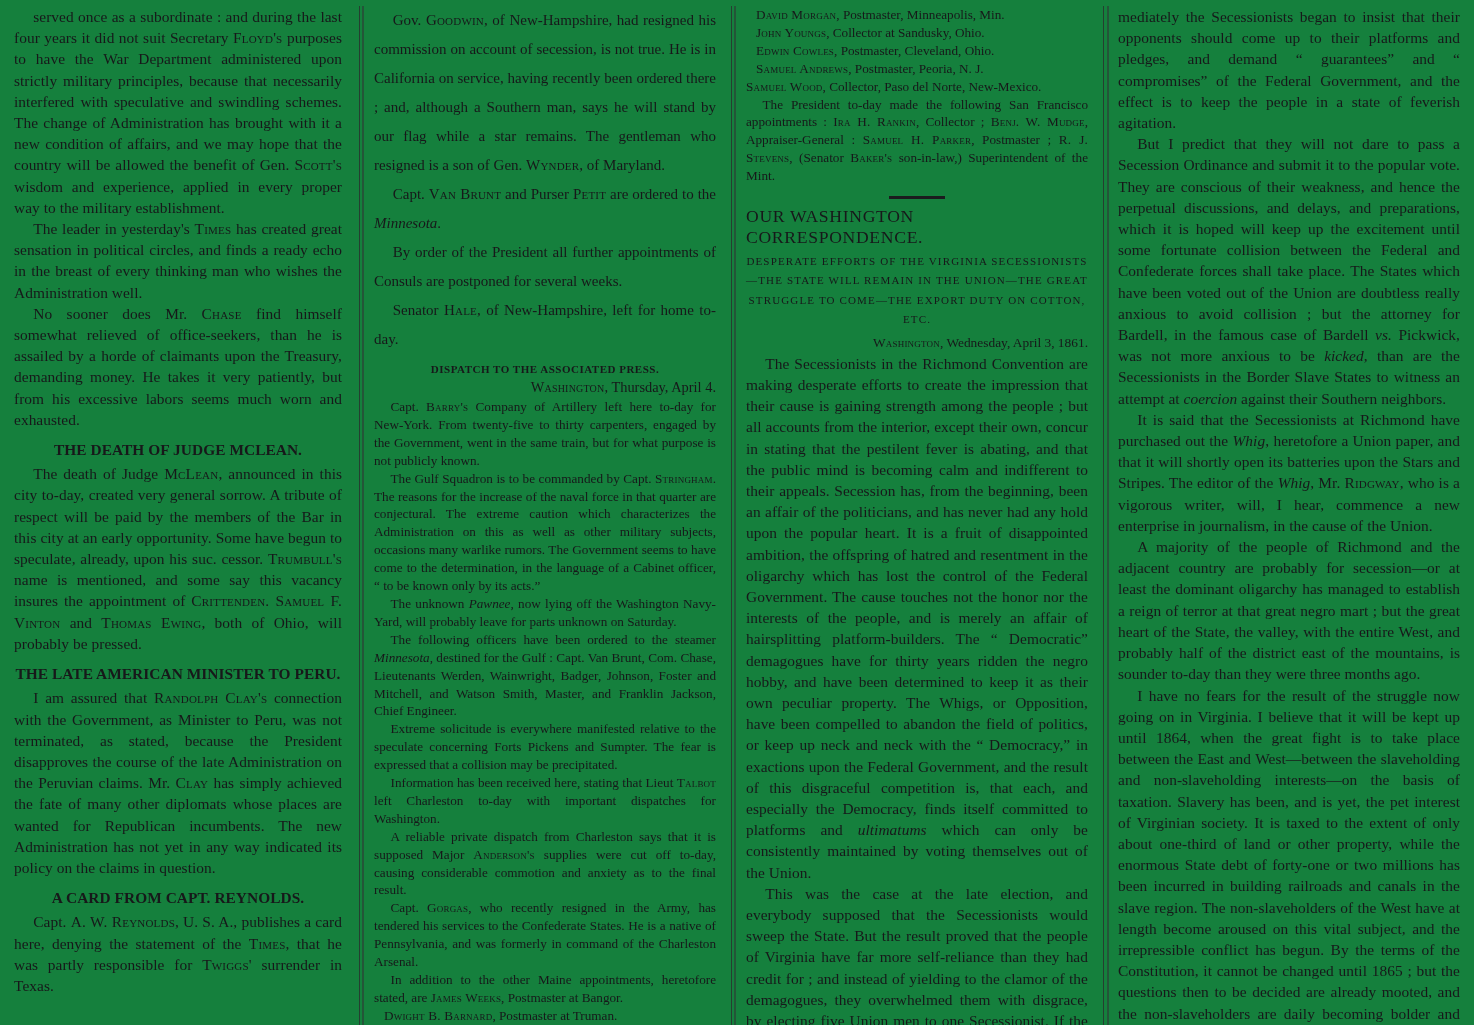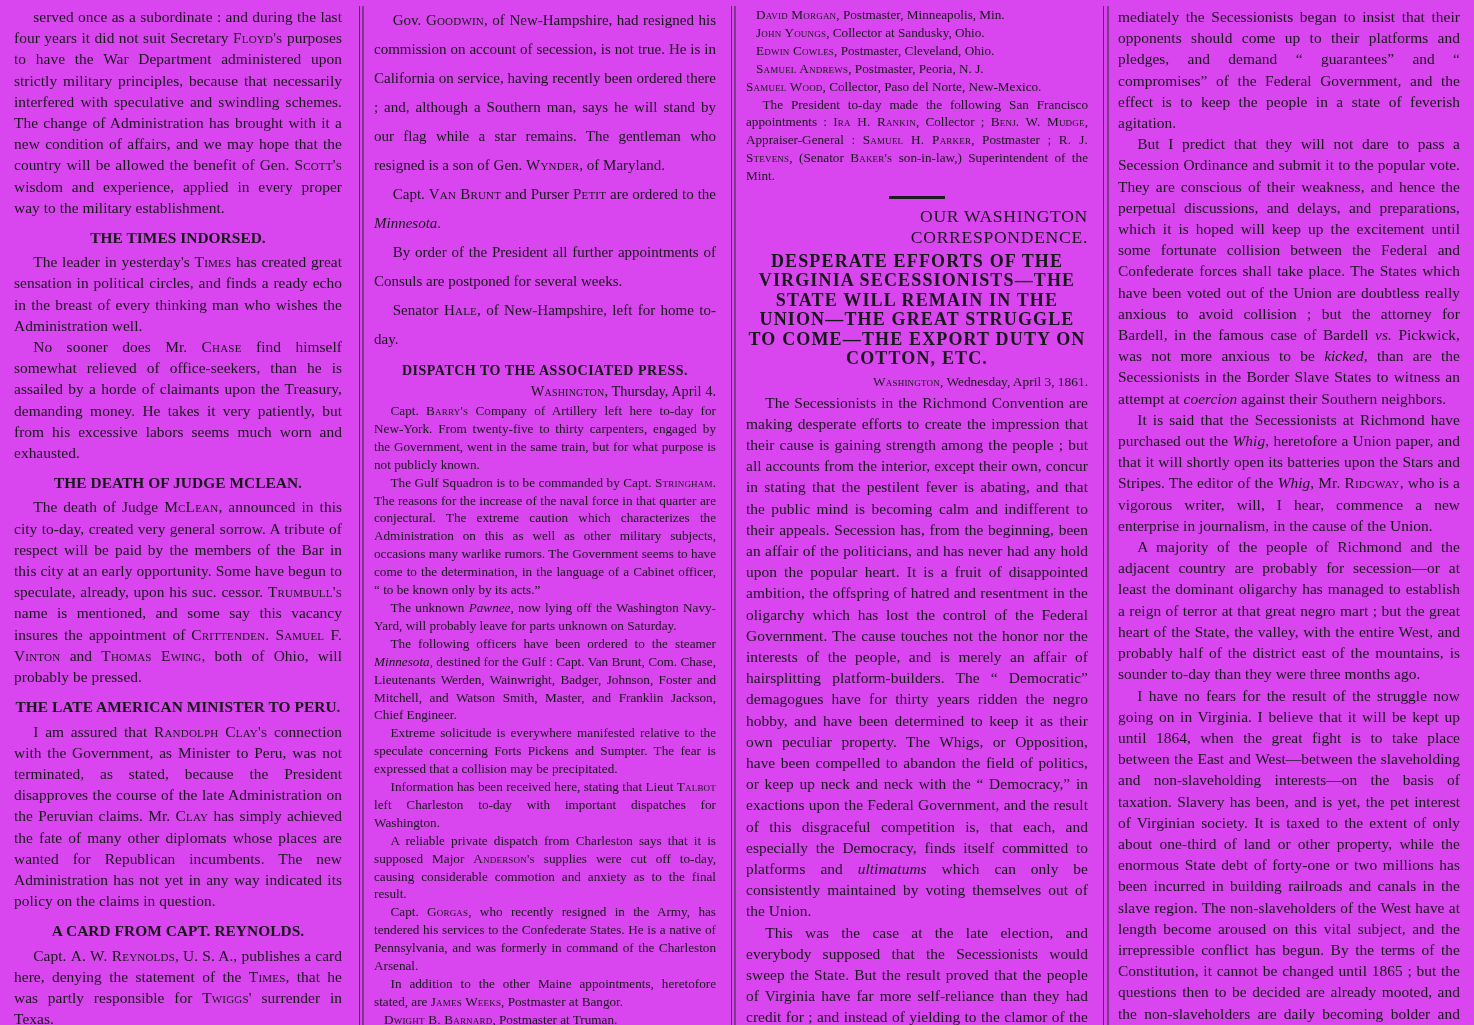--- a/index.html
+++ b/index.html
@@ -5,21 +5,21 @@
 <style>
   html, body {
     margin: 0;
     padding: 0;
     background: #ffffff;
   }
   .page {
     position: relative;
     width: 1474px;
     height: 1025px;
-    background: #d946ef;
+    background: #15803d;
     overflow: hidden;
     font-family: "Liberation Serif", "DejaVu Serif", serif;
     color: #17181a;
   }
   
   .columns {
     display: flex;
     width: 1474px;
     height: 1025px;
     box-sizing: border-box;
@@ -75,47 +75,47 @@
     padding-left: 10px;
     font-size: 13.4px;
     line-height: 18.4px;
   }
 
   
   .sechead {
     margin: 9px 0 3px 0;
     text-align: center;
     text-indent: 0;
-    font-size: 14px;
+    font-size: 11px;
     letter-spacing: .9px;
     font-variant: small-caps;
     text-transform: uppercase;
     font-weight: 700;
   }
   .sechead.tight { letter-spacing: .5px; }
 
   
   .headline {
     margin: 7px 0 4px 0;
-    text-align: right;
+    text-align: left;
     text-indent: 0;
     font-size: 17.6px;
     letter-spacing: .7px;
     text-transform: uppercase;
     font-weight: 400;
   }
   .subhead {
     margin: 0 0 2px 0;
     text-align: center;
     text-indent: 0;
-    font-size: 18px;
+    font-size: 11px;
     letter-spacing: 1.15px;
     line-height: 19.4px;
     text-transform: uppercase;
-    font-weight: 700;
+    font-weight: 400;
   }
   
   .dateline {
     margin: 3px 0 1px 0;
     text-align: right;
     text-indent: 0;
     font-size: 14.4px;
     line-height: 19px;
   }
   .dateline.sm { font-size: 13.4px; }
@@ -137,21 +137,20 @@
 </style>
 </head>
 <body>
 
 <div class="page">
   <div class="columns">
 
     <div class="col col-1 body-lg">
       <p><span>served once as a subordinate : and during the last four years it did not  suit Secretary </span><span class="sc">Floyd's</span><span> purposes to have the War Department administered upon strictly military principles, because that necessarily interfered with speculative and swindling schemes.  The change of Administration has brought with it a new condition of  affairs, and we may hope that the country will be allowed the benefit of Gen. </span><span class="sc">Scott's</span><span> wisdom and experience, applied in every proper way to the military establishment.</span></p>
 
-      <p class="sechead">THE TIMES INDORSED.</p>
       <p><span>The leader in  yesterday's </span><span class="sc">Times</span><span> has created great sensation in political circles, and finds a ready  echo in the breast  of  every  thinking  man who wishes the Administration well.</span></p>
 
       <p><span>No sooner does Mr. </span><span class="sc">Chase</span><span> find  himself somewhat relieved of  office-seekers, than he is assailed by a horde  of claimants  upon  the Treasury, demanding money.  He takes  it  very  patiently, but from his excessive labors  seems much worn and exhausted.</span></p>
 
       <p class="sechead">THE DEATH OF JUDGE MCLEAN.</p>
       <p><span>The death of Judge </span><span class="sc">McLean</span><span>, announced in this city to-day, created  very  general  sorrow.  A tribute of respect  will  be paid  by the members  of the Bar in this city at an early opportunity.  Some have begun  to  speculate, already,  upon  his  suc. cessor.  </span><span class="sc">Trumbull's</span><span>  name  is  mentioned,  and some say this vacancy  insures the appointment of </span><span class="sc">Crittenden.</span><span>  </span><span class="sc">Samuel F. Vinton</span><span> and </span><span class="sc">Thomas Ewing</span><span>, both of Ohio, will probably be pressed.</span></p>
 
       <p class="sechead">THE LATE AMERICAN MINISTER TO PERU.</p>
       <p><span>I am assured that </span><span class="sc">Randolph Clay's</span><span> connection with the Government, as Minister to Peru, was not terminated, as stated, because the  President disapproves the course of  the late Administration on the Peruvian  claims.   Mr. </span><span class="sc">Clay</span><span> has simply achieved the fate of many other diplomats whose places  are   wanted  for Republican  incumbents. The new Administration  has  not yet in any  way indicated its policy on the claims in question.</span></p>
 

